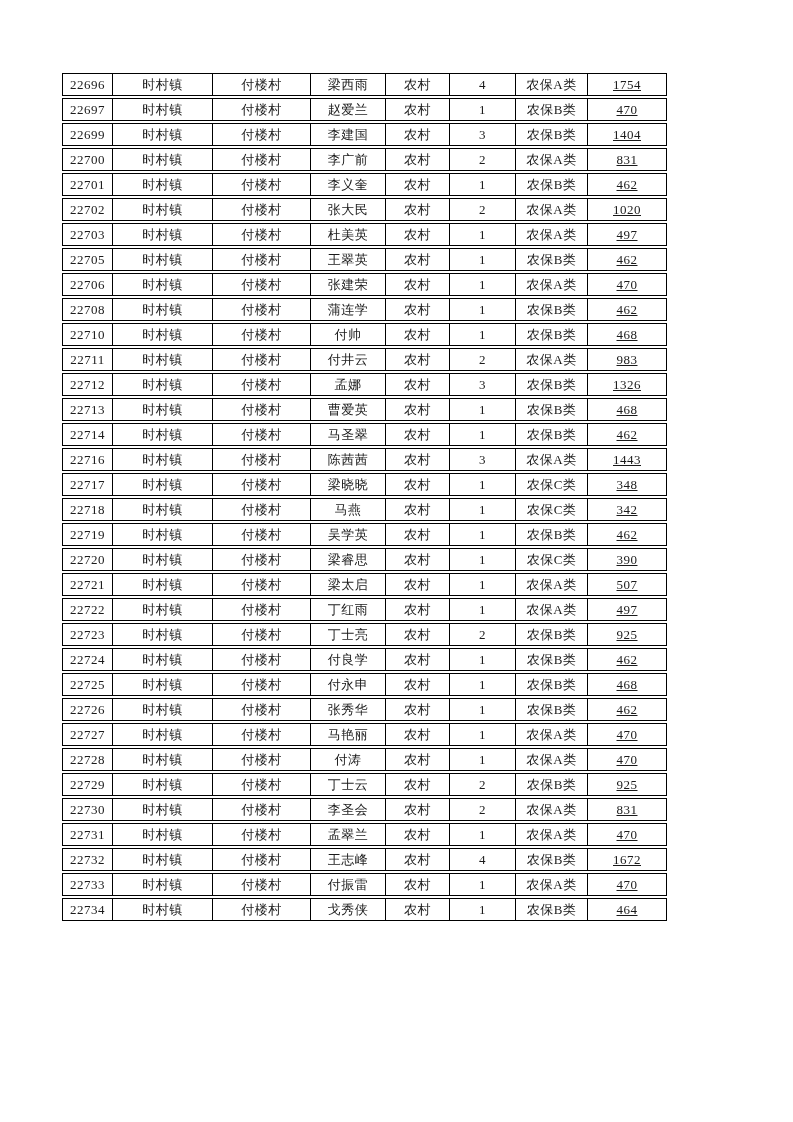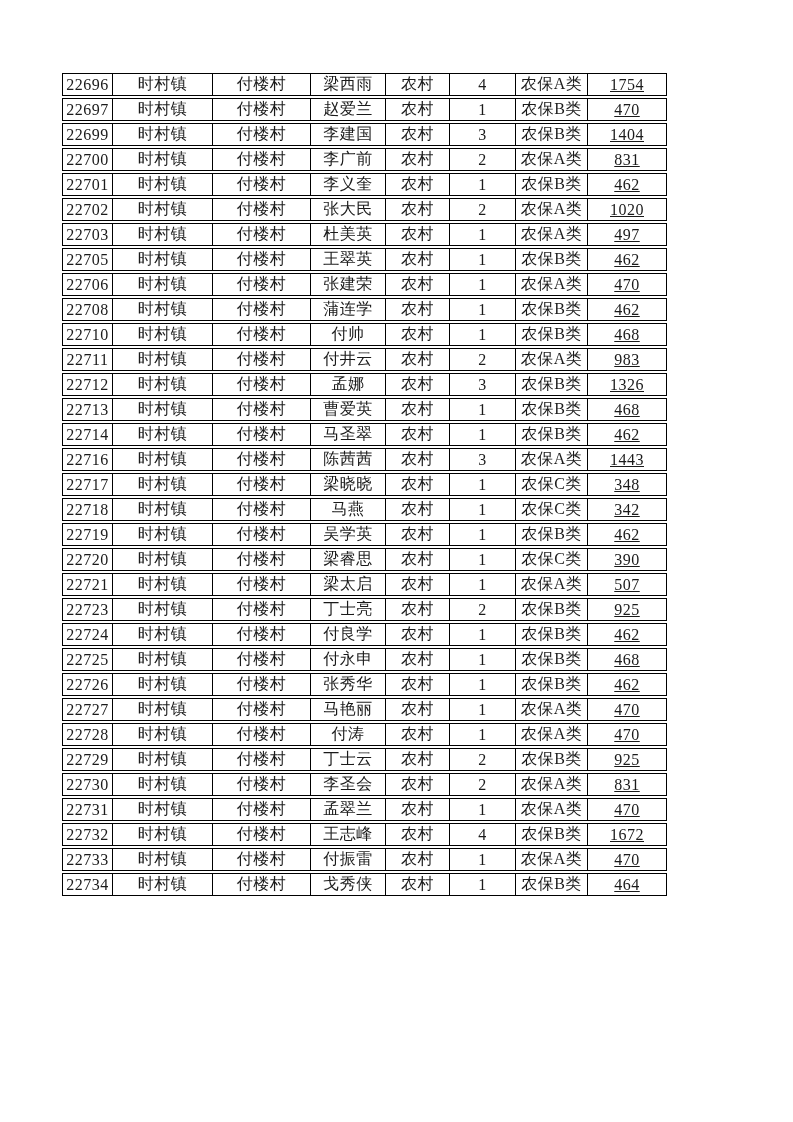--- a/index.html
+++ b/index.html
@@ -22,21 +22,21 @@
     height: 1122px;
     background: #ffffff;
   }
   table.roster {
     position: absolute;
     left: 62px;
     top: 71px;
     border-collapse: separate;
     border-spacing: 0 2px;
     table-layout: fixed;
-    font-size: 16px;
+    font-size: 13px;
     color: #1a1a1a;
   }
   table.roster td {
     box-sizing: border-box;
     height: 23px;
     padding: 0 2px;
     text-align: center;
     vertical-align: middle;
     border-top: 1px solid #000;
     border-bottom: 1px solid #000;
@@ -278,20 +278,30 @@
           <td>22721</td>
           <td>时村镇</td>
           <td>付楼村</td>
           <td>梁太启</td>
           <td>农村</td>
           <td>1</td>
           <td>农保A类</td>
           <td>507</td>
         </tr>
         <tr>
+          <td>22722</td>
+          <td>时村镇</td>
+          <td>付楼村</td>
+          <td>丁红雨</td>
+          <td>农村</td>
+          <td>1</td>
+          <td>农保A类</td>
+          <td>497</td>
+        </tr>
+        <tr>
           <td>22723</td>
           <td>时村镇</td>
           <td>付楼村</td>
           <td>丁士亮</td>
           <td>农村</td>
           <td>2</td>
           <td>农保B类</td>
           <td>925</td>
         </tr>
         <tr>

